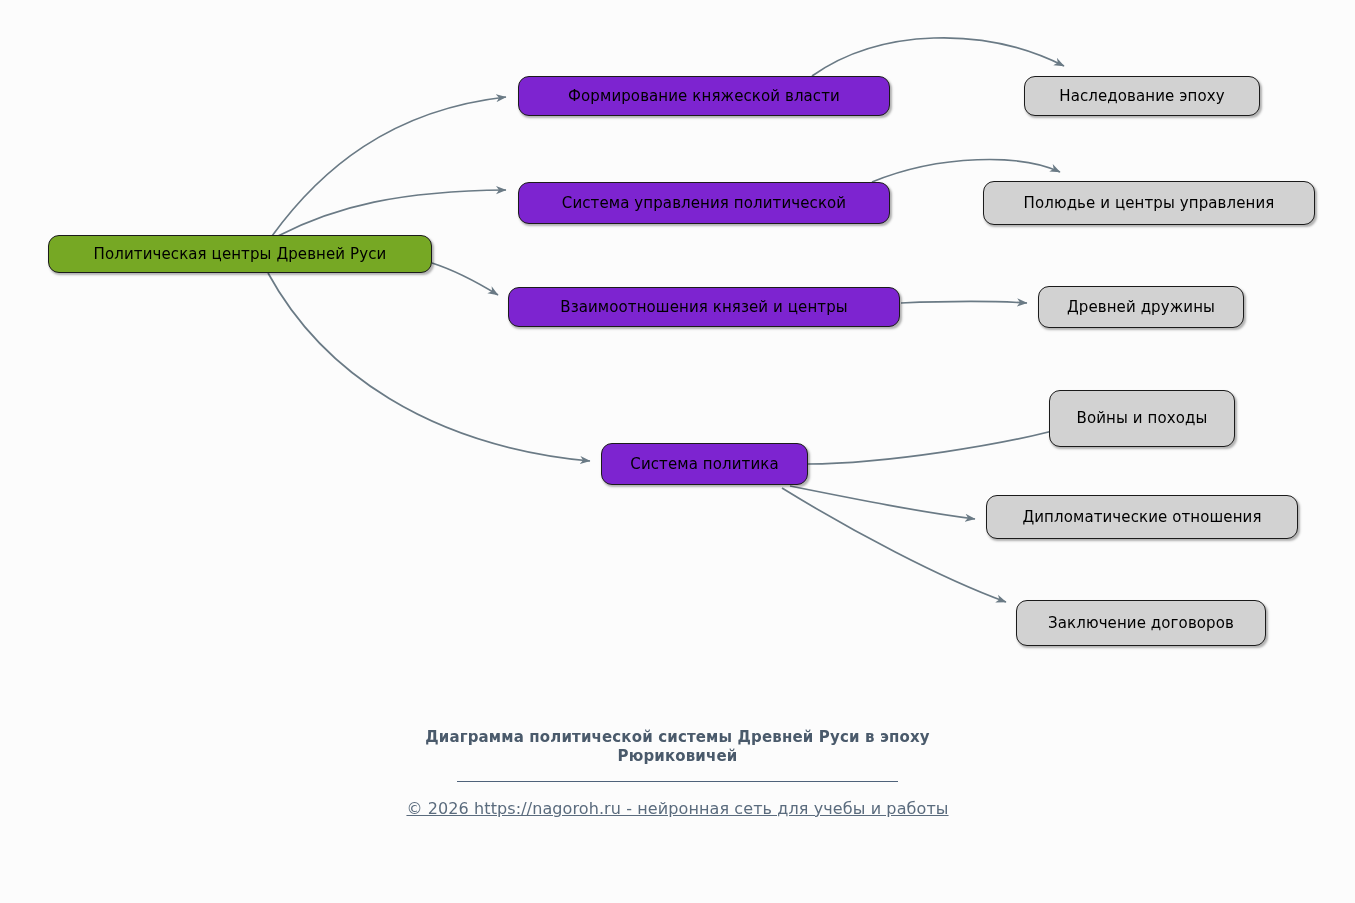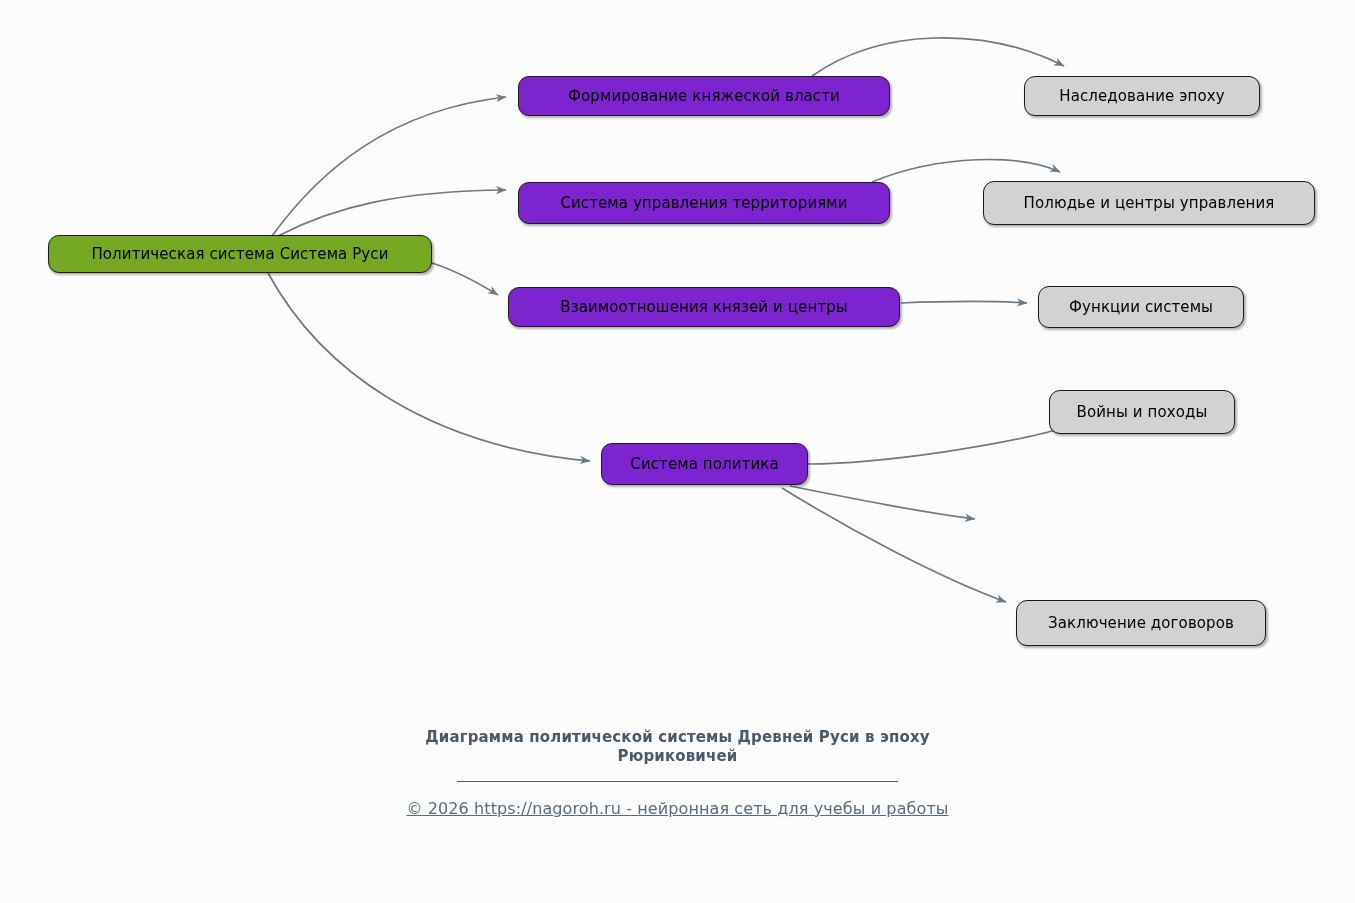--- a/index.html
+++ b/index.html
@@ -106,55 +106,58 @@
       <path d="M 872,182 C 940,154 1022,154 1060,172"></path>
       <path d="M 901,303 C 950,301 995,301 1027,303"></path>
 
       <path d="M 808,464 C 880,464 1010,445 1077,424"></path>
       <path d="M 790,486 C 860,500 920,512 975,519"></path>
       <path d="M 782,488 C 850,530 940,578 1006,602"></path>
     </g>
   </svg>
 
   <div class="node node-root" style="left:48px; top:235px; width:384px; height:38px;">
-    <span>Политическая система Система Руси</span>
+    <span>Политическая центры Древней Руси</span>
   </div>
 
   <div class="node node-branch" style="left:518px; top:76px; width:372px; height:40px;">
     <span>Формирование княжеской власти</span>
   </div>
 
   <div class="node node-branch" style="left:518px; top:182px; width:372px; height:42px;">
-    <span>Система управления территориями</span>
+    <span>Система управления политической</span>
   </div>
 
   <div class="node node-branch" style="left:508px; top:287px; width:392px; height:40px;">
     <span>Взаимоотношения князей и центры</span>
   </div>
 
   <div class="node node-branch" style="left:601px; top:443px; width:207px; height:42px;">
     <span>Система политика</span>
   </div>
 
   <div class="node node-leaf" style="left:1024px; top:76px; width:236px; height:40px;">
     <span>Наследование эпоху</span>
   </div>
 
   <div class="node node-leaf" style="left:976px; top:181px; width:332px; height:44px;margin-left:7px;">
     <span>Полюдье и центры управления</span>
   </div>
 
   <div class="node node-leaf" style="left:1038px; top:286px; width:206px; height:42px;">
-    <span>Функции системы</span>
+    <span>Древней дружины</span>
   </div>
 
-  <div class="node node-leaf" style="left:1049px; top:390px; width:186px; height:44px;">
+  <div class="node node-leaf" style="left:1049px; top:390px; width:186px; height:57px;">
     <span>Войны и походы</span>
   </div>
 
+  <div class="node node-leaf" style="left:986px; top:495px; width:312px; height:44px;">
+    <span>Дипломатические отношения</span>
+  </div>
 
   <div class="node node-leaf" style="left:1016px; top:600px; width:250px; height:46px;">
     <span>Заключение договоров</span>
   </div>
 
   <div class="caption-block">
     <div class="caption-title">
       <span>Диаграмма политической системы Древней Руси в</span>
       <span>эпоху Рюриковичей</span>
     </div>

